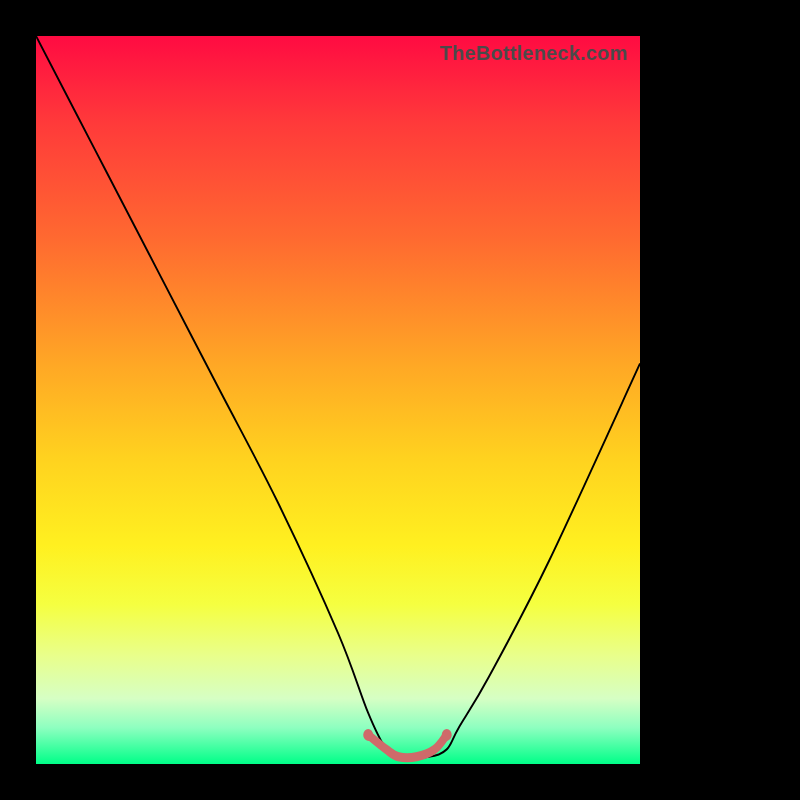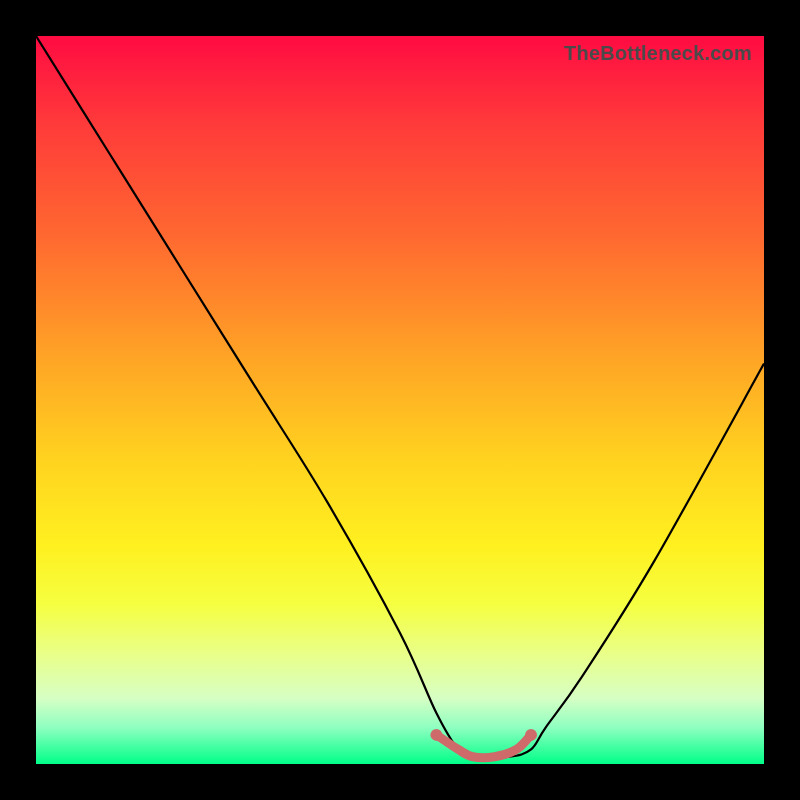--- a/index.html
+++ b/index.html
@@ -7,21 +7,21 @@
   .wrapper {
     position: relative;
     width: 800px;
     height: 800px;
     background: #000;
   }
   .plot-area {
     position: absolute;
     left: 36px;
     top: 36px;
-    width: 728px;
+    width: 604px;
     height: 728px;
     background: linear-gradient(to bottom,
       #ff0b42 0%,
       #ff3a3a 12%,
       #ff6a30 28%,
       #ffa725 45%,
       #ffd21f 58%,
       #fff020 70%,
       #f5ff40 78%,
       #e9ff8a 85%,

